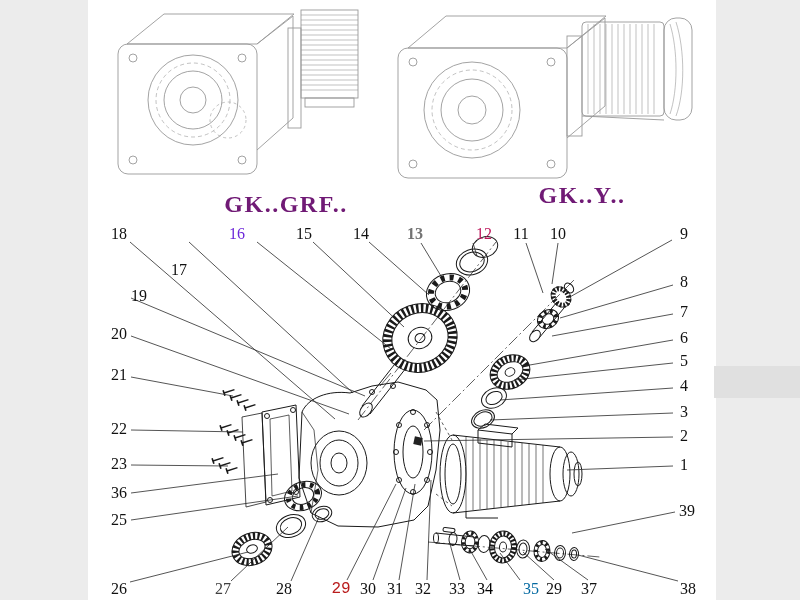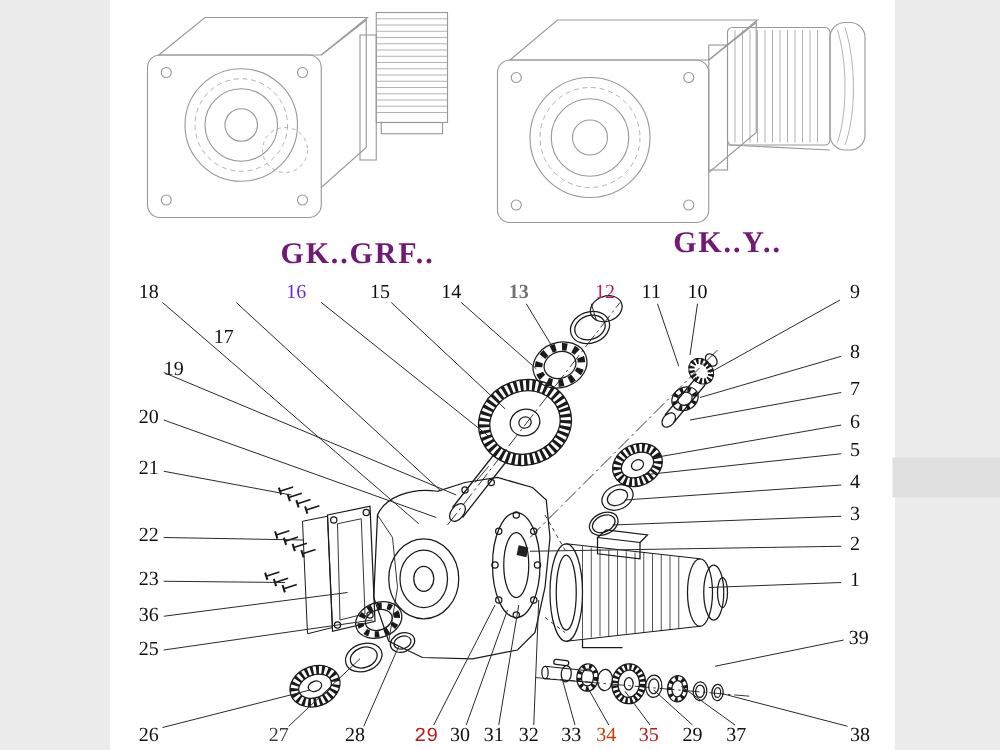--- a/index.html
+++ b/index.html
@@ -445,19 +445,19 @@
     <span class="callout" style="left: 119px; top: 493px; color: rgb(17, 17, 17);">36</span>
     <span class="callout" style="left: 119px; top: 520px; color: rgb(17, 17, 17);">25</span>
     <span class="callout" style="left: 119px; top: 589px; color: rgb(17, 17, 17);">26</span>
     <span class="callout" style="left: 223px; top: 589px; color: #404040;">27</span>
     <span class="callout" style="left: 284px; top: 589px; color: rgb(17, 17, 17);">28</span>
     <span class="callout" style="left: 341px; top: 589px; color: #b91c1c; font-family: Liberation Mono, monospace;">29</span>
     <span class="callout" style="left: 368px; top: 589px; color: rgb(17, 17, 17);">30</span>
     <span class="callout" style="left: 395px; top: 589px; color: rgb(17, 17, 17);">31</span>
     <span class="callout" style="left: 423px; top: 589px; color: rgb(17, 17, 17);">32</span>
     <span class="callout" style="left: 457px; top: 589px; color: rgb(17, 17, 17);">33</span>
-    <span class="callout" style="left: 485px; top: 589px; color: #c2410c;">34</span>
-    <span class="callout" style="left: 519px; top: 589px; color: #b91c1c;">35</span>
+    <span class="callout" style="left: 485px; top: 589px; color: #000000;">34</span>
+    <span class="callout" style="left: 531px; top: 589px; color: #0369a1;">35</span>
     <span class="callout" style="left: 554px; top: 589px; color: rgb(17, 17, 17);">29</span>
     <span class="callout" style="left: 589px; top: 589px; color: rgb(17, 17, 17);">37</span>
     <span class="callout" style="left: 688px; top: 589px; color: rgb(17, 17, 17);">38</span>
     <span class="callout" style="left: 687px; top: 511px; color: rgb(17, 17, 17);">39</span>
   </div>
 
 </body></html>

